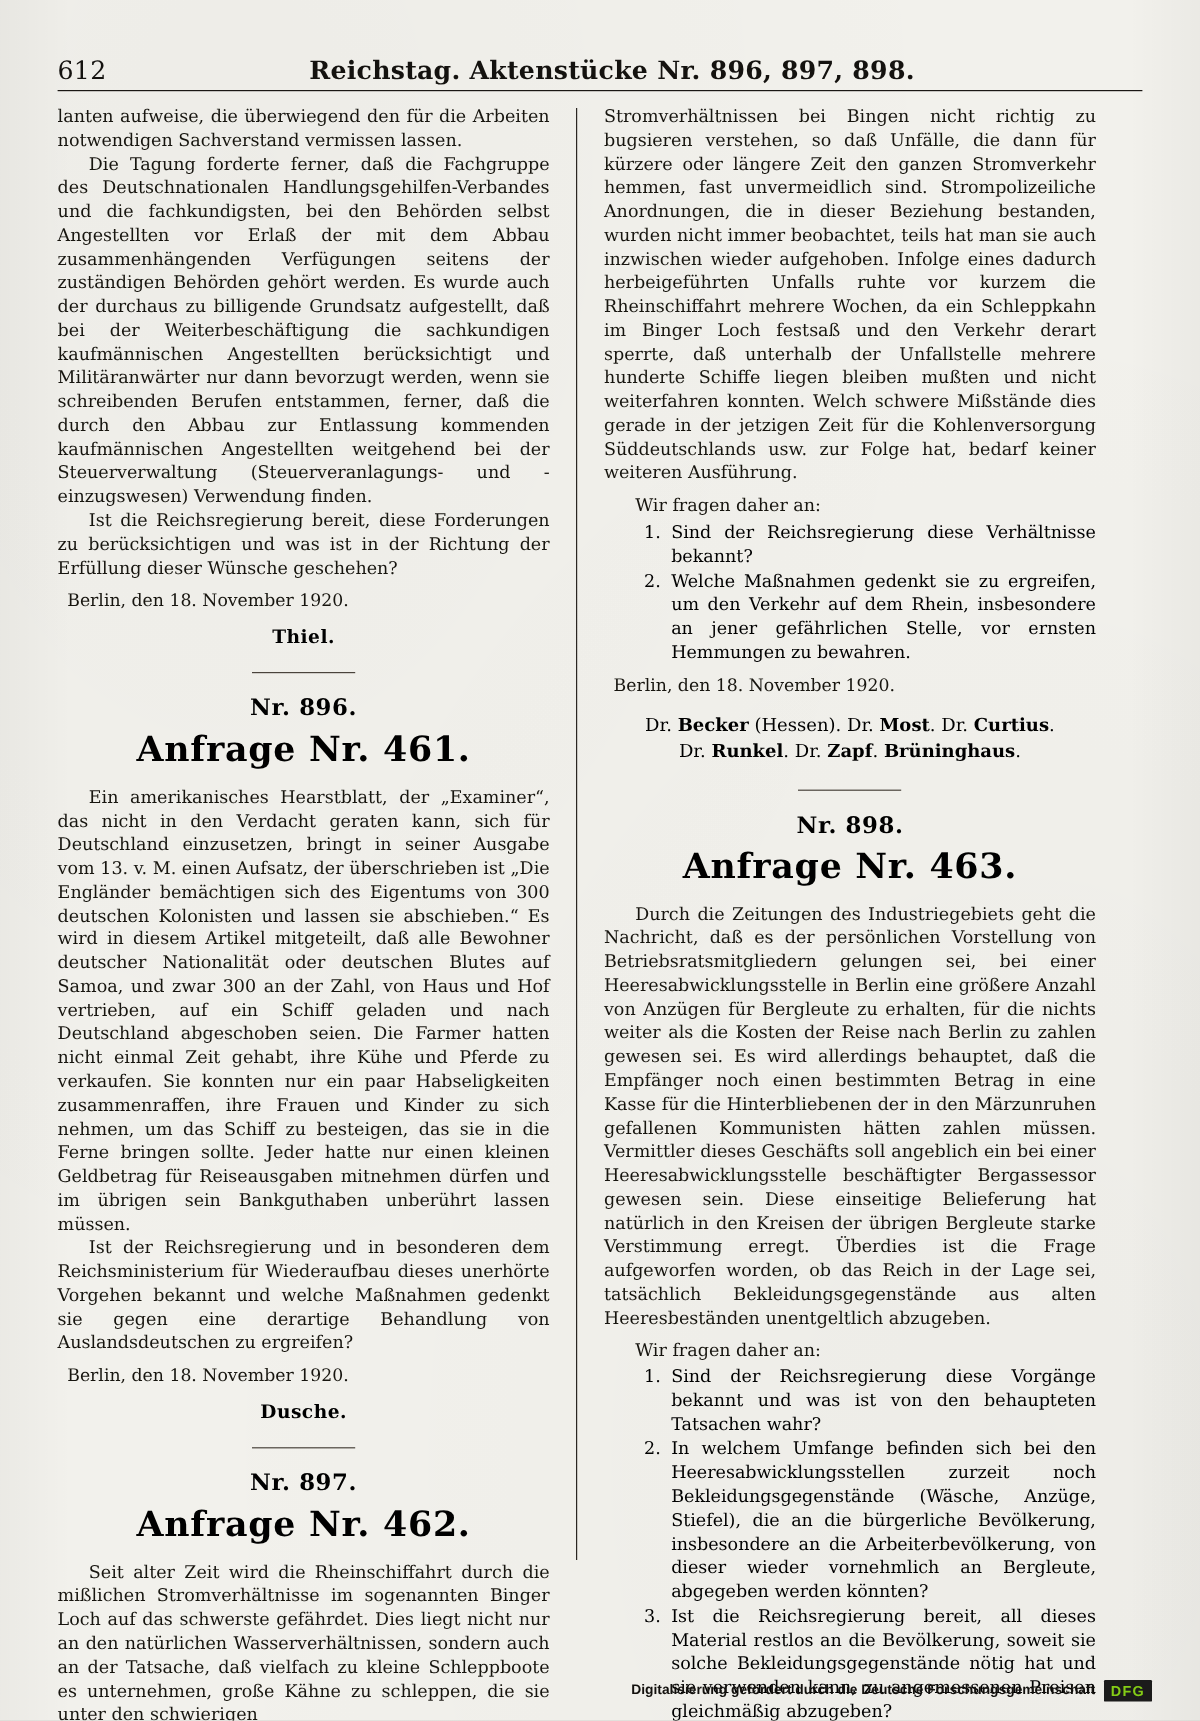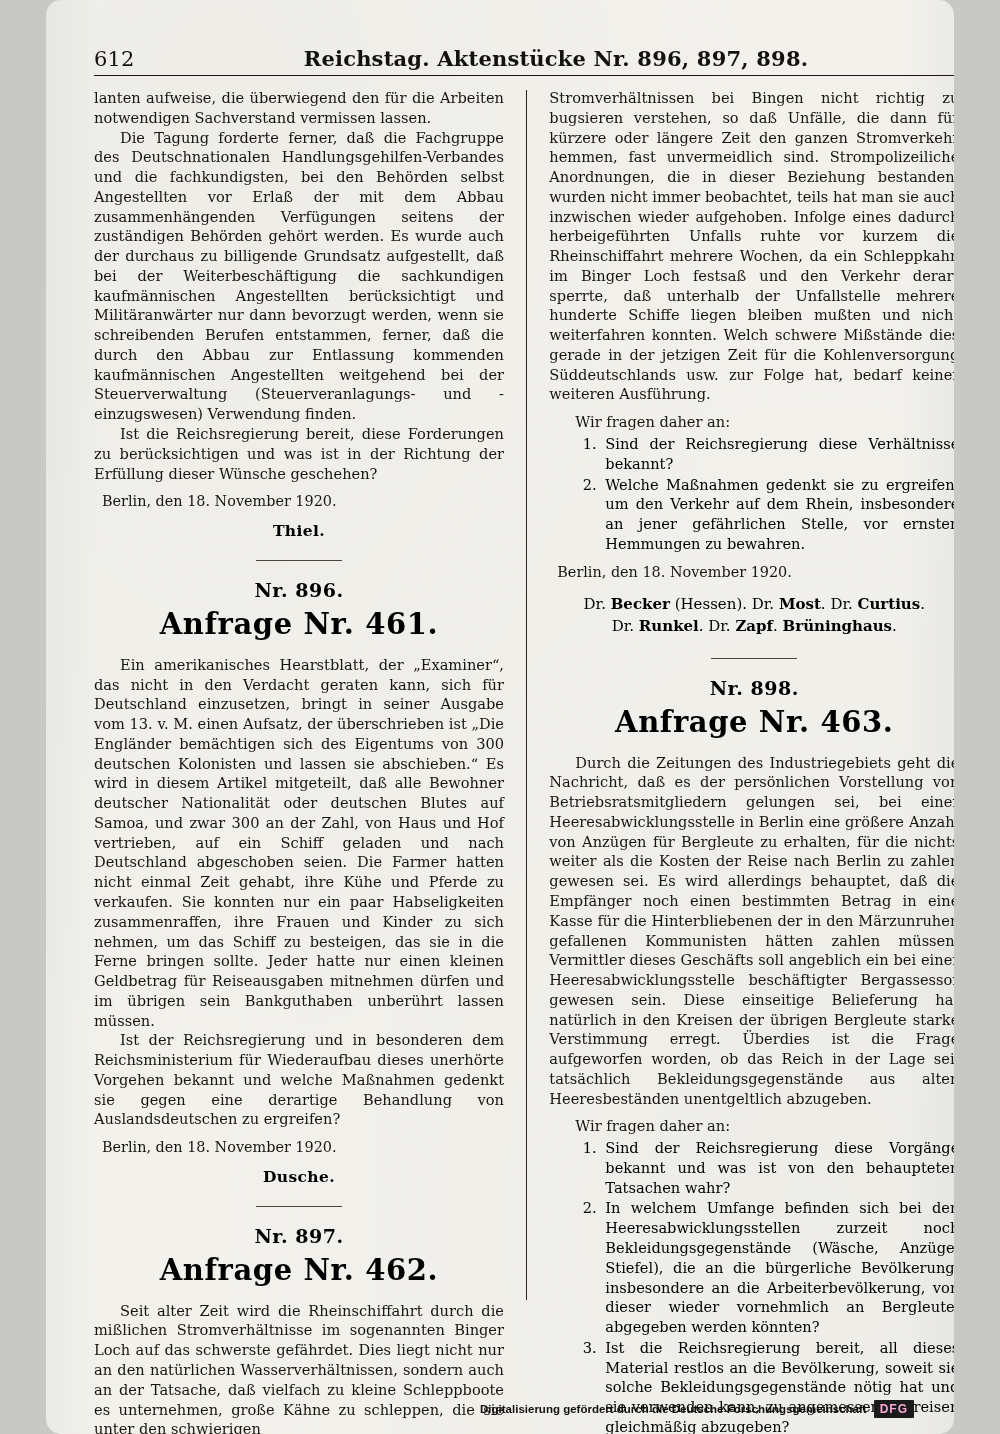--- a/index.html
+++ b/index.html
@@ -5,27 +5,26 @@
   html, body {
     margin: 0;
     padding: 0;
     background: #c8c8c4;
   }
   body {
     font-family: "DejaVu Serif", serif;
   }
   .page {
     position: relative;
-    width: 908px;
+    width: 1000px;
     height: 1434px;
     margin: 0 auto;
     background: #f2f1ec;
     box-sizing: border-box;
     overflow: hidden;
-    border-radius: 15px;
   }
   
   .page::before {
     content: "";
     position: absolute;
     inset: 0;
     background:
       radial-gradient(ellipse at 20% 10%, rgba(0,0,0,0.018) 0%, rgba(0,0,0,0) 55%),
       radial-gradient(ellipse at 85% 85%, rgba(0,0,0,0.02) 0%, rgba(0,0,0,0) 60%),
       linear-gradient(90deg, rgba(0,0,0,0.03) 0%, rgba(0,0,0,0) 6%, rgba(0,0,0,0) 94%, rgba(0,0,0,0.03) 100%);
@@ -159,21 +158,21 @@
     align-items: center;
     gap: 7px;
     font-size: 11.5px;
     font-family: "Liberation Sans", sans-serif;
     font-weight: bold;
     color: #13110e;
     z-index: 6;
   }
   .dfg-badge {
     background: #1b1b1b;
-    color: #f9a8d4;
+    color: #84cc16;
     font-family: "Liberation Sans", sans-serif;
     font-weight: bold;
     font-size: 12px;
     letter-spacing: 1px;
     padding: 2px 6px 2px 6px;
     border-radius: 1px;
   }
 </style>
 </head>
 <body>

